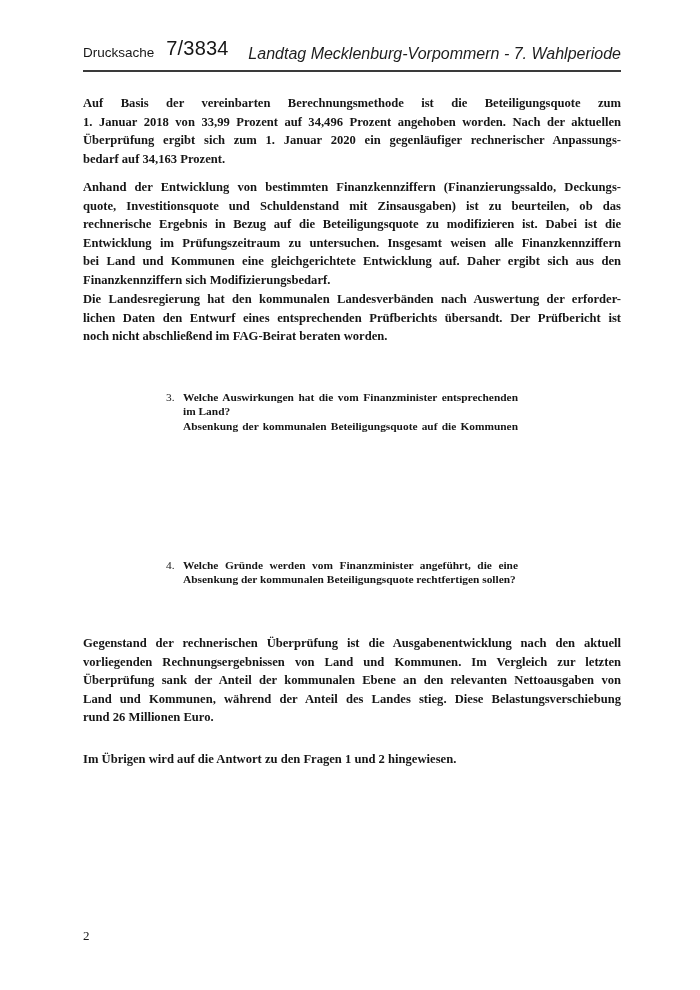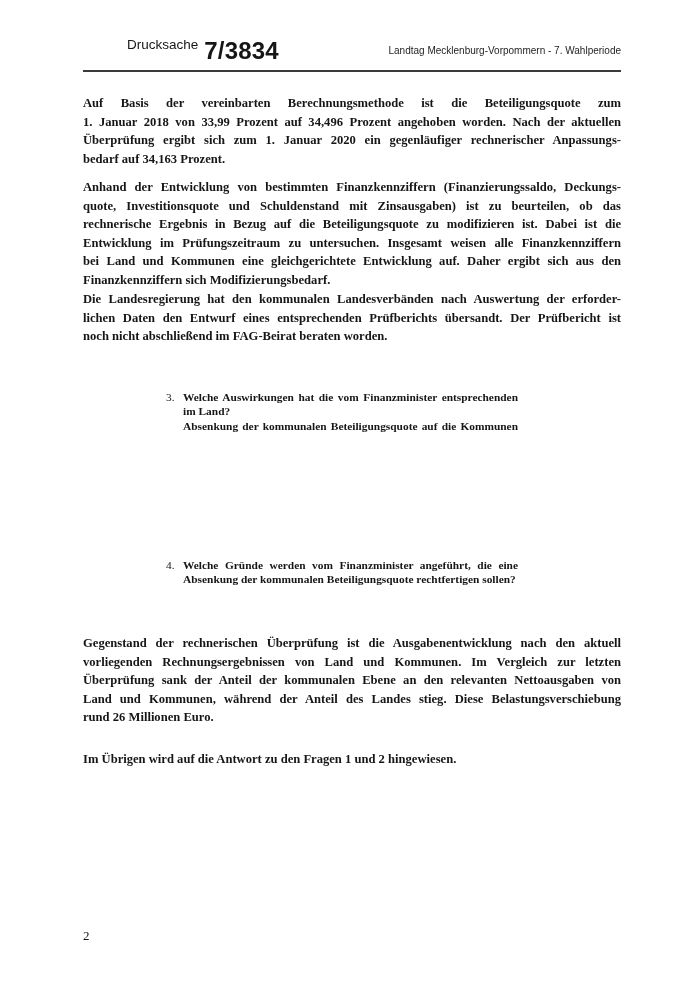--- a/index.html
+++ b/index.html
@@ -11,36 +11,36 @@
     color: #161616;
     font-family: "Liberation Serif", "DejaVu Serif", serif;
     overflow: hidden;
   }
   
   .h-left {
     position: absolute;
     left: 83px;
     top: 37px;
     display: flex;
-    align-items: flex-start;
-    gap: 6px;
+    align-items: flex-end;
+    gap: 12px;
     font-family: "Liberation Sans", "DejaVu Sans", sans-serif;
     white-space: nowrap;
-    margin-left: 44px;
   }
   .h-doc-type { font-size: 13.5px; }
-  .h-doc-num  { font-size: 24px; font-weight: bold; letter-spacing: 0.2px; }
+  .h-doc-num  { font-size: 20px; font-weight: normal; letter-spacing: 0.2px; }
   .h-right {
     position: absolute;
     right: 79px;
     top: 45px;
     font-family: "Liberation Sans", "DejaVu Sans", sans-serif;
-    font-size: 10px;
+    font-size: 16px;
     color: #1e1e1e;
     white-space: nowrap;
+    font-style: italic;
   }
   .rule {
     position: absolute;
     left: 83px;
     top: 70px;
     width: 538px;
     height: 2.4px;
     background: #3a3a3a;
   }
   

